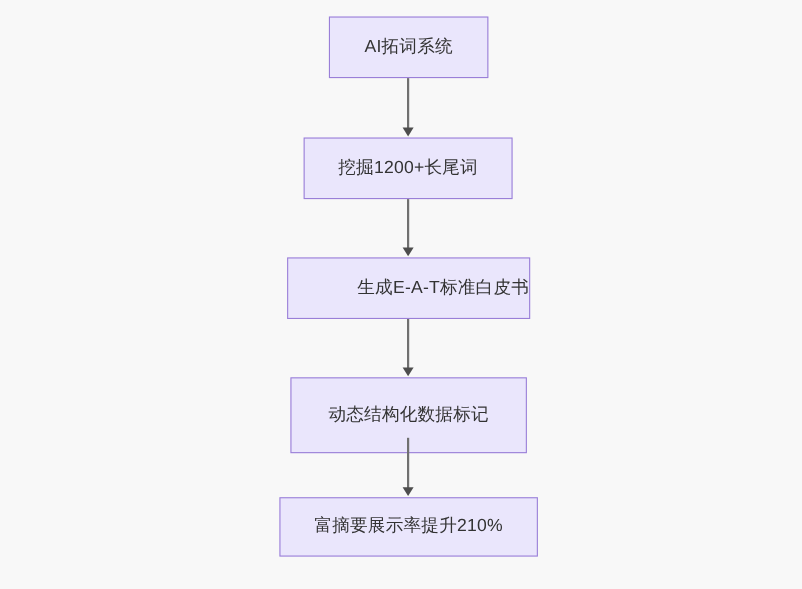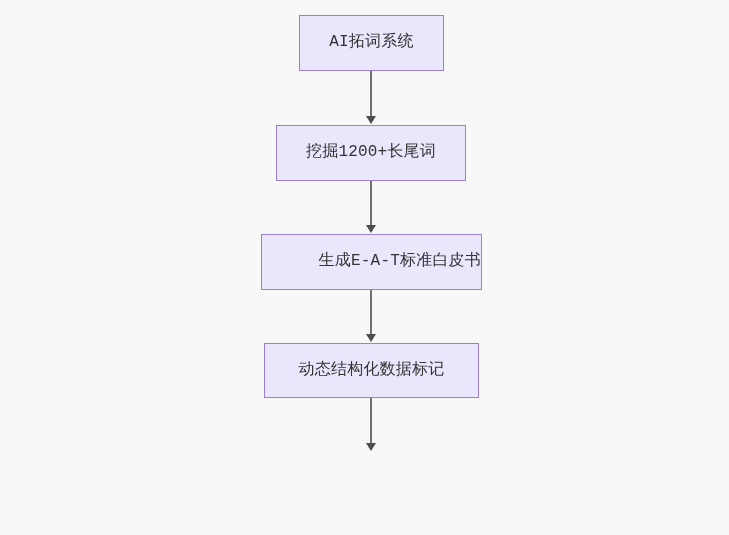--- a/index.html
+++ b/index.html
@@ -28,21 +28,20 @@
     align-items: center;
     justify-content: center;
     text-align: center;
   }
   .node-label {
     color: #333333;
     font-size: 16px;
     line-height: 1.2;
     letter-spacing: 0.2px;
     white-space: nowrap;
-    font-family: Liberation Mono, monospace;
   }
   .edge {
     position: absolute;
     width: 2px;
     background: #707070;
     transform: translateX(-50%);
   }
   .arrowhead {
     position: absolute;
     width: 0;
@@ -72,21 +71,24 @@
   <div class="edge" style="left:371px; top:181px; height:45px;"></div>
   <div class="arrowhead" style="left:371px; top:225px;"></div>
 
   <div class="node" style="left:261px; top:234px; width:221px; height:56px;justify-content:flex-end;">
     <span class="node-label">生成E-A-T标准白皮书</span>
   </div>
 
   <div class="edge" style="left:371px; top:290px; height:45px;"></div>
   <div class="arrowhead" style="left:371px; top:334px;"></div>
 
-  <div class="node" style="left:264px; top:343px; width:215px; height:55px;">
+  <div class="node" style="left:264px; top:343px; width:215px; height:69px;">
     <span class="node-label">动态结构化数据标记</span>
   </div>
 
   <div class="edge" style="left:371px; top:398px; height:46px;"></div>
   <div class="arrowhead" style="left:371px; top:443px;"></div>
 
+  <div class="node" style="left:254px; top:452px; width:235px; height:54px;">
+    <span class="node-label">富摘要展示率提升210%</span>
+  </div>
 
 </div>
 
 </body></html>

